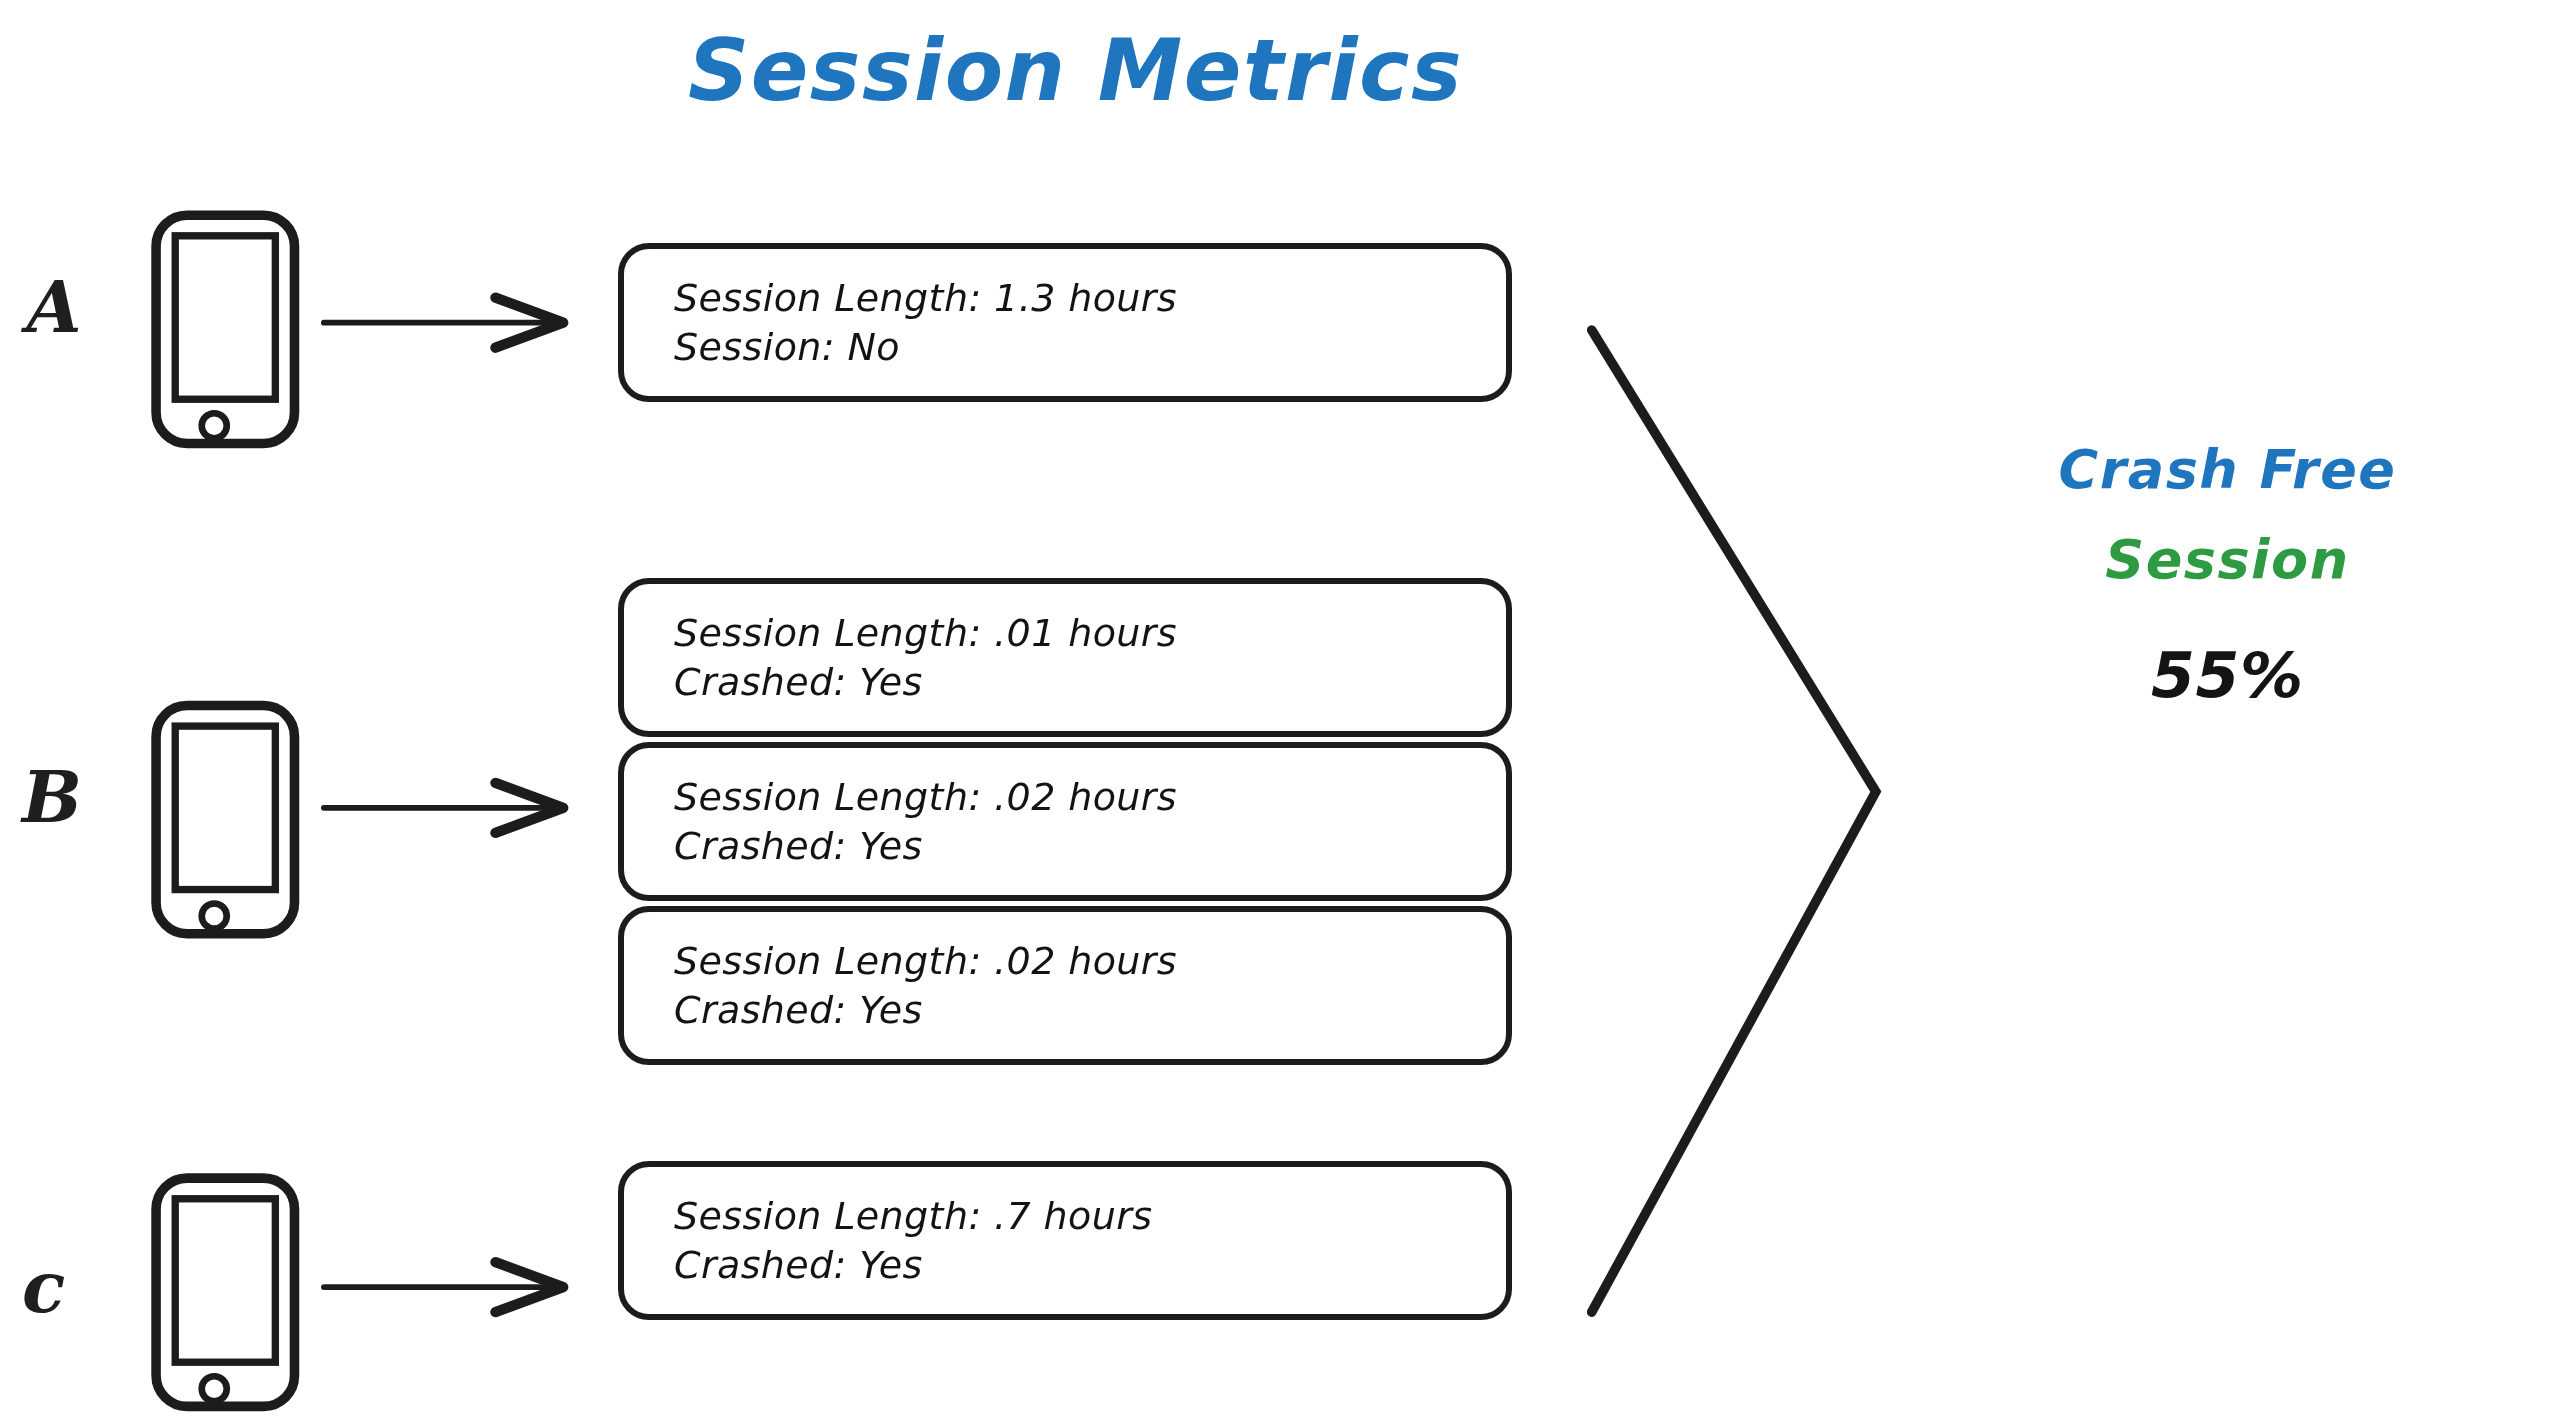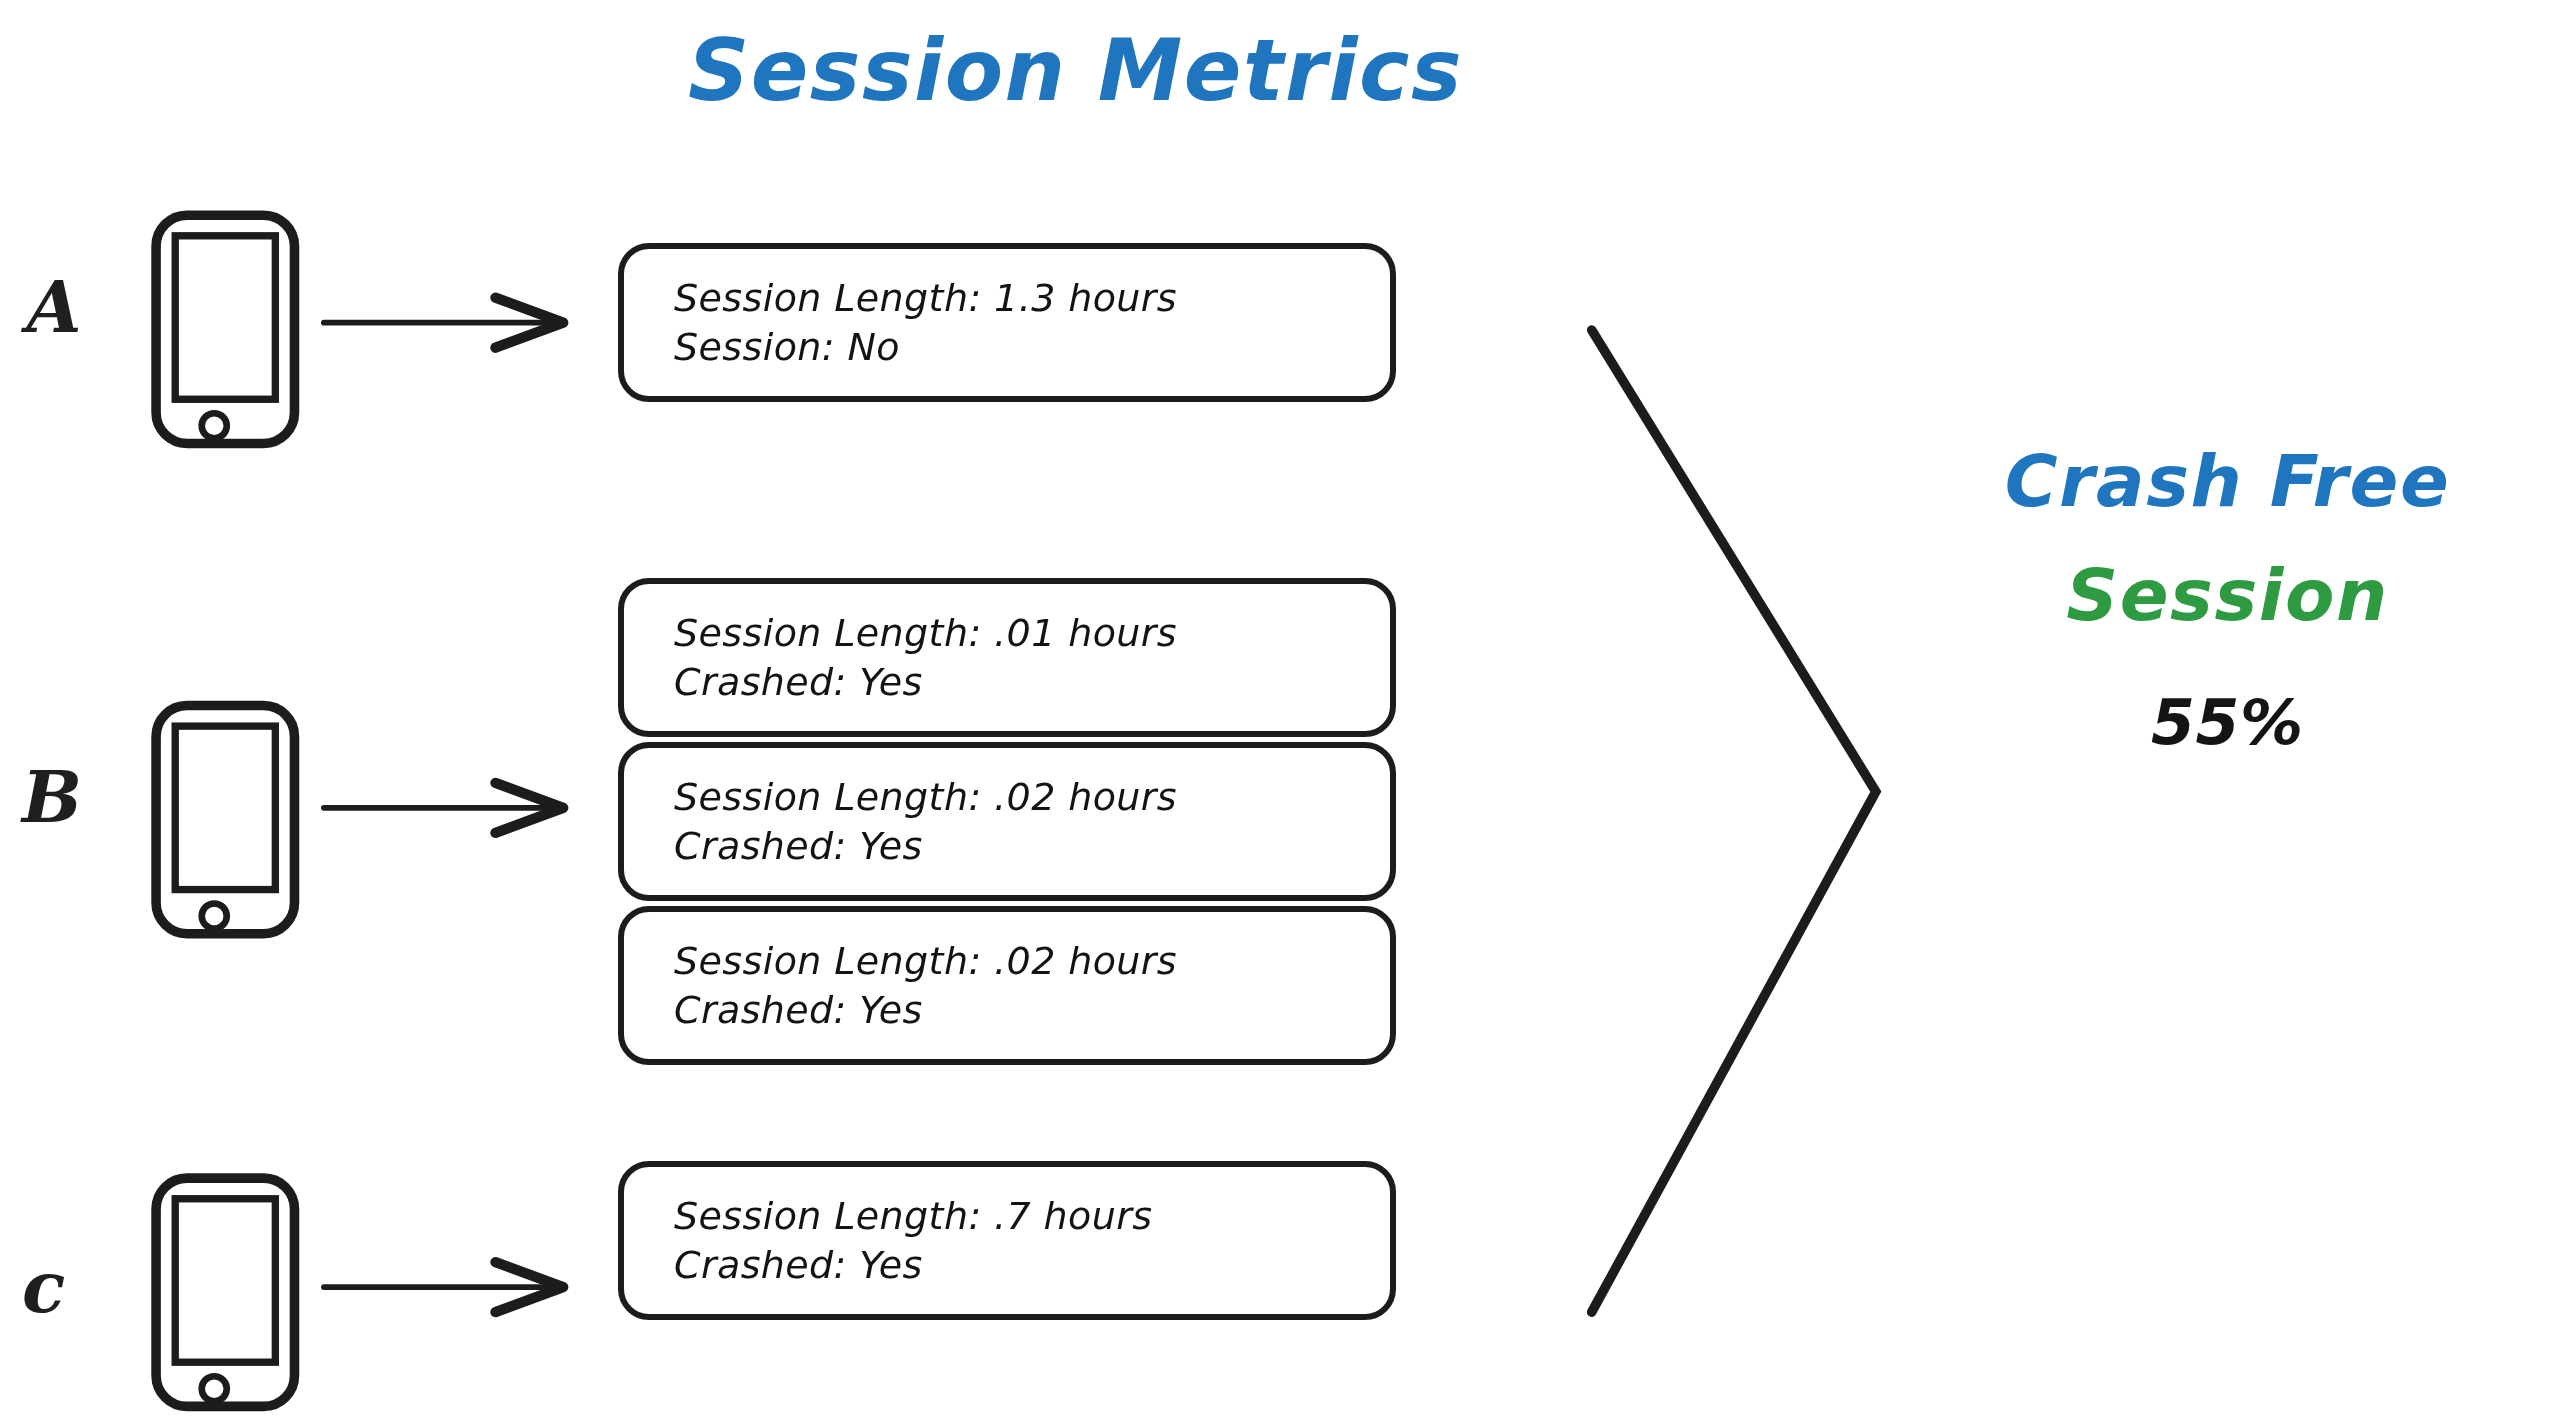--- a/index.html
+++ b/index.html
@@ -50,21 +50,21 @@
     font-style: italic;
     font-weight: 700;
     color: #1f1f1f;
     line-height: 1;
   }
 
   
   .card {
     position: absolute;
     left: 618px;
-    width: 778px;
+    width: 894px;
     box-sizing: border-box;
     border: 6.6px solid #1c1c1c;
     border-radius: 31px;
     background: #ffffff;
     padding: 25px 0 25px 50px;
   }
   .card-line {
     font-family: "DejaVu Sans", sans-serif;
     font-size: 38px;
     font-weight: 500;
@@ -79,21 +79,21 @@
   .outcome {
     position: absolute;
     left: 1885px;
     top: 434px;
     width: 685px;
     text-align: center;
   }
   .outcome-line1,
   .outcome-line2 {
     font-family: "DejaVu Sans", sans-serif;
-    font-size: 72px;
+    font-size: 54px;
     font-weight: 700;
     font-style: italic;
     letter-spacing: 1.5px;
     line-height: 1.32;
     white-space: nowrap;
   }
   .outcome-line1 { color: #1f76bf; }
   .outcome-line2 { color: #2e9b42; margin-top: 19px; }
   .outcome-value {
     margin-top: 43px;

